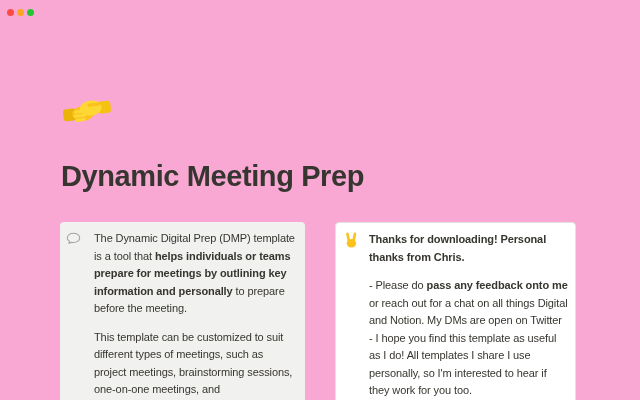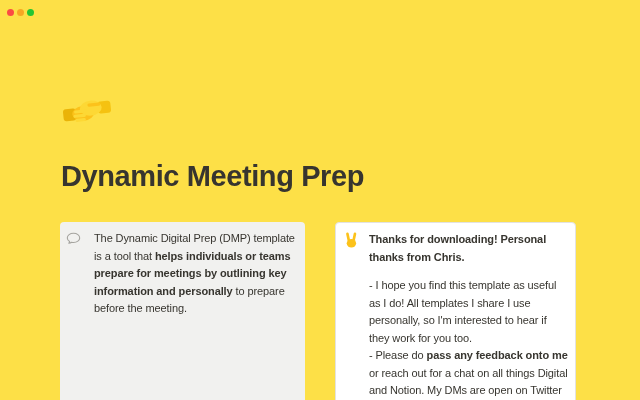--- a/index.html
+++ b/index.html
@@ -3,21 +3,21 @@
 <meta charset="utf-8">
 <style>
   * { margin: 0; padding: 0; box-sizing: border-box; }
   html, body { width: 640px; height: 400px; }
   body {
     font-family: "Liberation Sans", sans-serif;
     background: #ffffff;
     color: #37352f;
     overflow: hidden;
   }
-  .window { position: relative; width: 640px; height: 400px; background: #fde047; }
+  .window { position: relative; width: 640px; height: 400px; background: #f9a8d4; }
 
   .traffic-lights { position: absolute; left: 7px; top: 9px; display: flex; gap: 3px; }
   .dot { width: 7px; height: 7px; border-radius: 50%; display: inline-block; }
   .dot.red    { background: #fb4b44; }
   .dot.yellow { background: #f7a722; }
   .dot.green  { background: #25c532; }
 
   .page-icon { position: absolute; left: 62px; top: 92px; width: 50px; height: 38px; }
 
   .title {
@@ -84,35 +84,36 @@
 
     <div class="callout callout-gray">
       <div class="callout-icon">
         <svg width="15" height="16" viewBox="0 0 15 15" aria-hidden="true">
           <path d="M7.5 1.8c3.5 0 6.2 2 6.2 4.6s-2.7 4.6-6.2 4.6c-.6 0-1.2-.06-1.75-.18-.8.55-1.8.9-2.95.95.45-.5.75-1.15.83-1.85C2.2 9.1 1.3 7.9 1.3 6.4c0-2.6 2.7-4.6 6.2-4.6z" fill="none" stroke="#a5a49f" stroke-width="1.1" stroke-linejoin="round"></path>
         </svg>
       </div>
       <div class="callout-text">
           <div class="para"><span>The Dynamic Digital Prep (DMP) template is a tool that </span><span class="b">helps individuals or teams prepare for meetings by outlining key information and personally</span><span> to prepare before the meeting.</span></div>
           <div class="para spacer"></div>
+          <div class="para"><span>This template can be customized to suit different types of meetings, such as project meetings, brainstorming sessions, one-on-one meetings, and</span></div>
         </div>
     </div>
 
     <div class="callout callout-white">
       <div class="callout-icon">
         <svg width="15" height="16" viewBox="0 0 14 16" aria-hidden="true">
           <g fill="#fcc21b">
             <rect x="2.2" y="0.5" width="2.6" height="8.5" rx="1.3" transform="rotate(-12 3.5 4.5)"></rect>
             <rect x="8.6" y="0.5" width="2.6" height="8.5" rx="1.3" transform="rotate(12 9.9 4.5)"></rect>
             <ellipse cx="6.9" cy="11.3" rx="4.7" ry="4.3"></ellipse>
           </g>
         </svg>
       </div>
       <div class="callout-text">
           <div class="para"><span class="b">Thanks for downloading! Personal thanks from Chris.</span></div>
           <div class="para spacer"></div>
+          <div class="para"><span>- Please do </span><span class="b">pass any feedback onto me</span><span> or reach out for a chat on all things Digital and Notion. My DMs are open on Twitter </span></div>
           <div class="para"><span>- I hope you find this template as useful as I do! All templates I share I use personally, so I'm interested to hear if they work for you too.</span></div>
-          <div class="para"><span>- Please do </span><span class="b">pass any feedback onto me</span><span> or reach out for a chat on all things Digital and Notion. My DMs are open on Twitter </span></div>
         </div>
     </div>
 
   </div>
 </div>
 
 </body></html>

